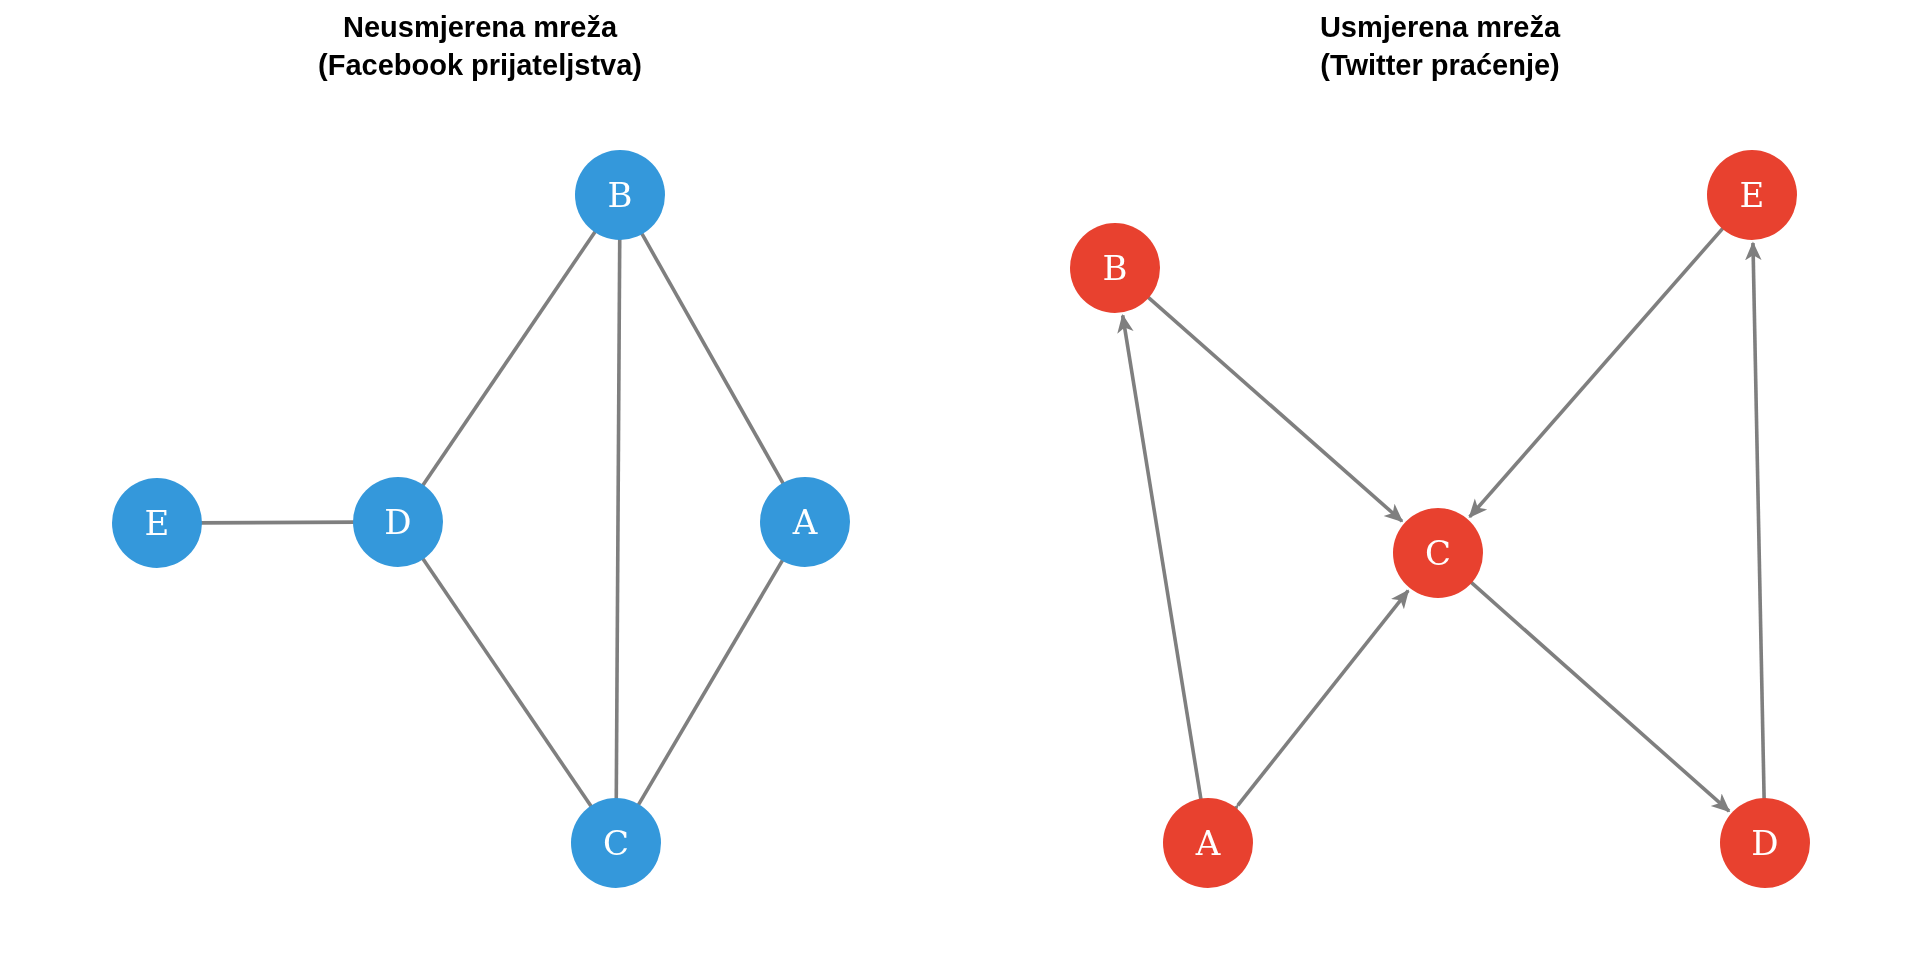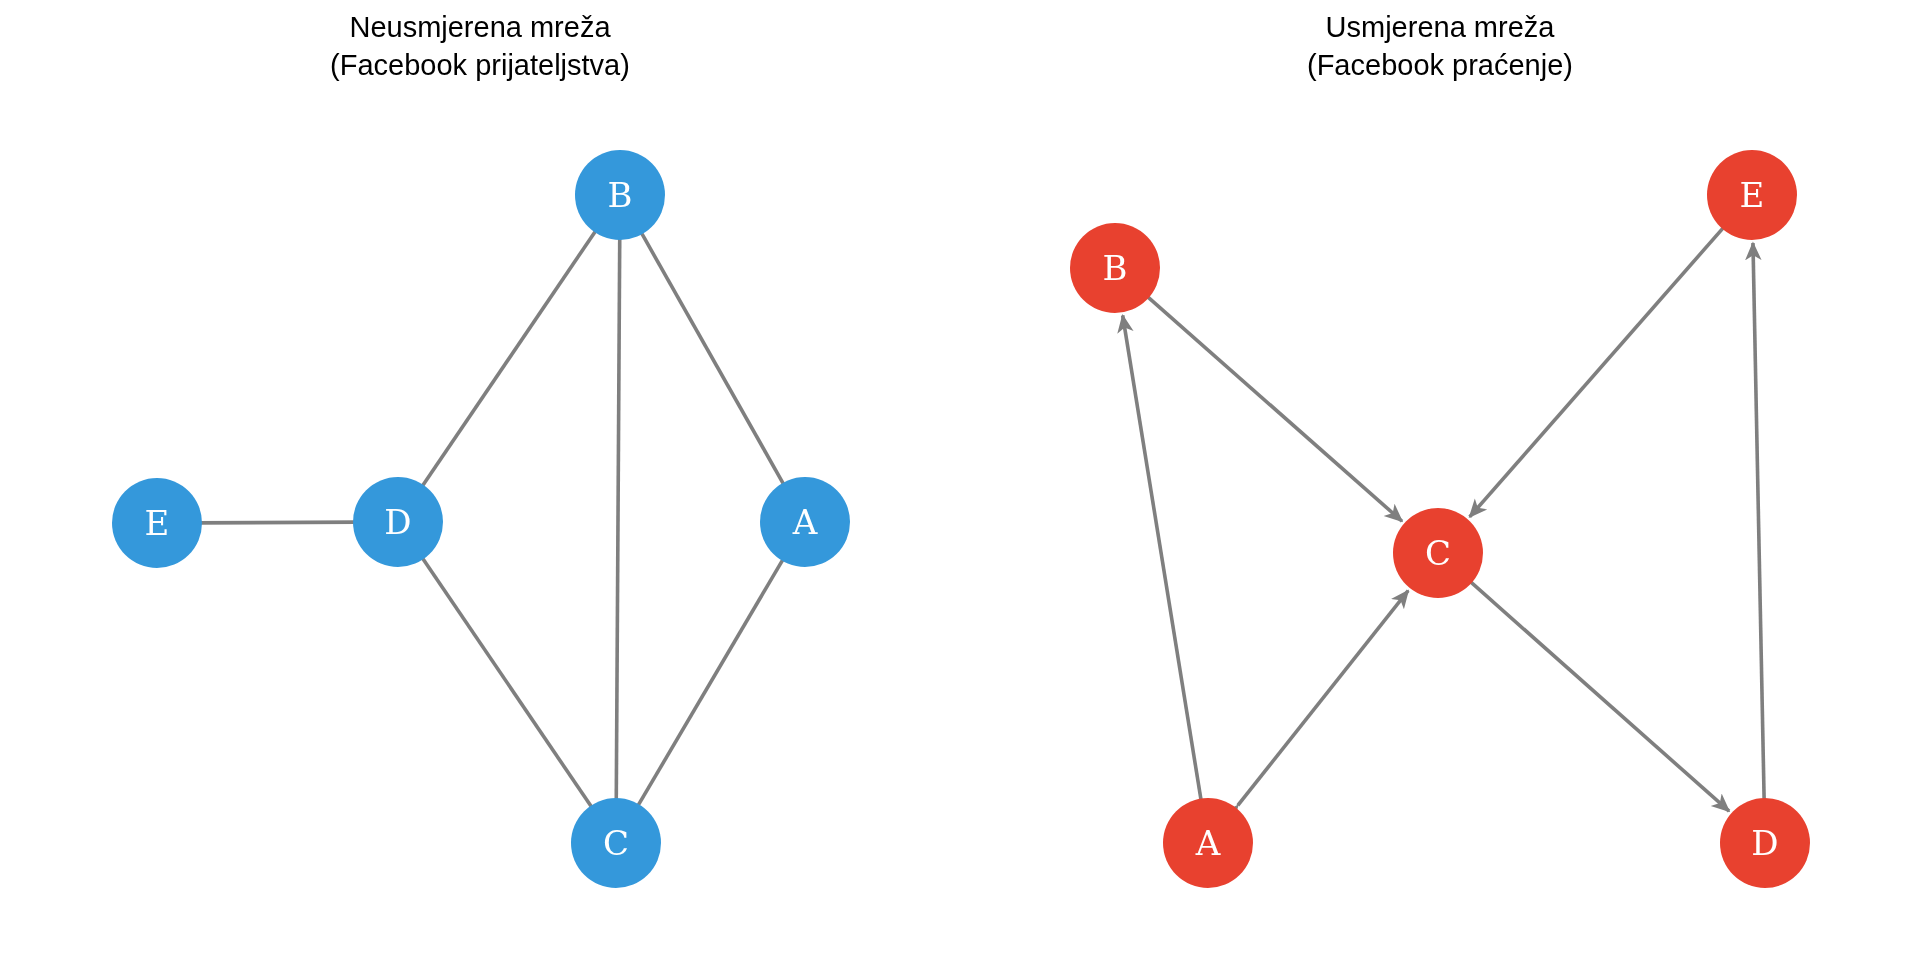--- a/index.html
+++ b/index.html
@@ -23,21 +23,21 @@
   #panel-left  { left: 0px;   width: 960px; }
   #panel-right { left: 960px; width: 960px; }
 
   .panel-title {
     position: absolute;
     top: 8px;
     left: 0;
     width: 100%;
     text-align: center;
     font-family: "Liberation Sans", sans-serif;
-    font-weight: normal;
+    font-weight: bold;
     font-size: 29px;
     line-height: 38px;
     color: #000000;
     white-space: pre-line;
     letter-spacing: 0px;
   }
 
   .graph-svg {
     position: absolute;
     top: 0;
@@ -92,21 +92,21 @@
       <line class="edge-line" x1="1764.1776346090653" y1="802.0082482057207" x2="1752.9627692381673" y2="242.9903435640342" stroke="#7f7f7f" stroke-width="3.6" stroke-linecap="butt" marker-end="url(#arrow-1-end)"></line>
     </svg>
 
   <div class="panel" id="panel-left">
     <div class="panel-title">Neusmjerena mreža
 (Facebook prijateljstva)</div>
   </div>
 
   <div class="panel" id="panel-right">
     <div class="panel-title">Usmjerena mreža
-(Facebook praćenje)</div>
+(Twitter praćenje)</div>
   </div>
 
   <div id="nodes-layer">
       <div class="node" style="left: 760px; top: 477px; width: 90px; height: 90px; background: rgb(52, 152, 219);">
         <span class="node-label" style="color: rgb(255, 255, 255);">A</span>
       </div>
       <div class="node" style="left: 575px; top: 150px; width: 90px; height: 90px; background: rgb(52, 152, 219);">
         <span class="node-label" style="color: rgb(255, 255, 255);">B</span>
       </div>
       <div class="node" style="left: 571px; top: 798px; width: 90px; height: 90px; background: rgb(52, 152, 219);">

